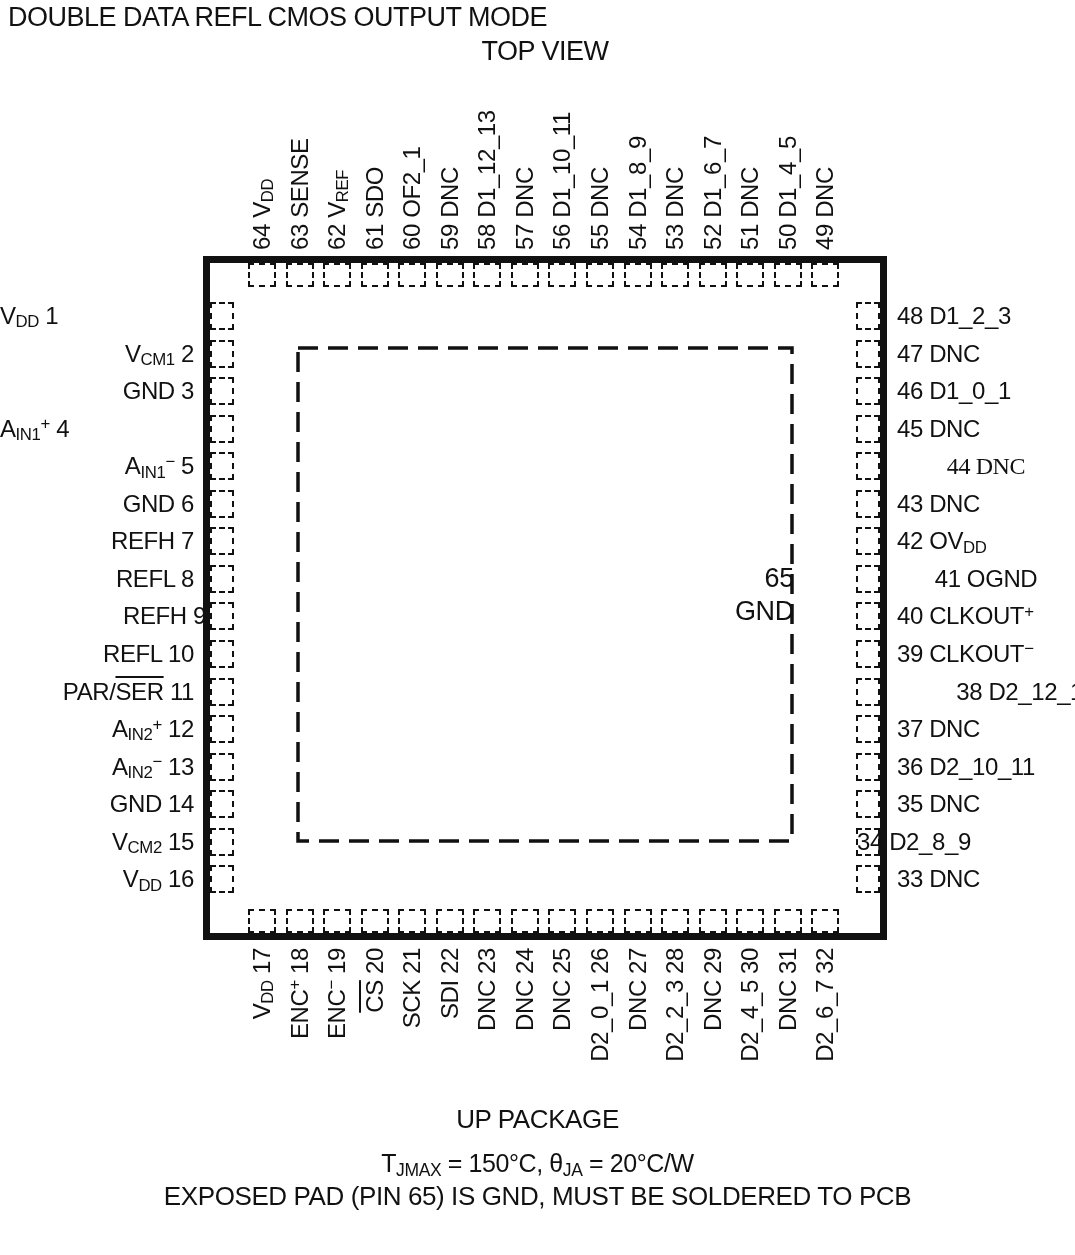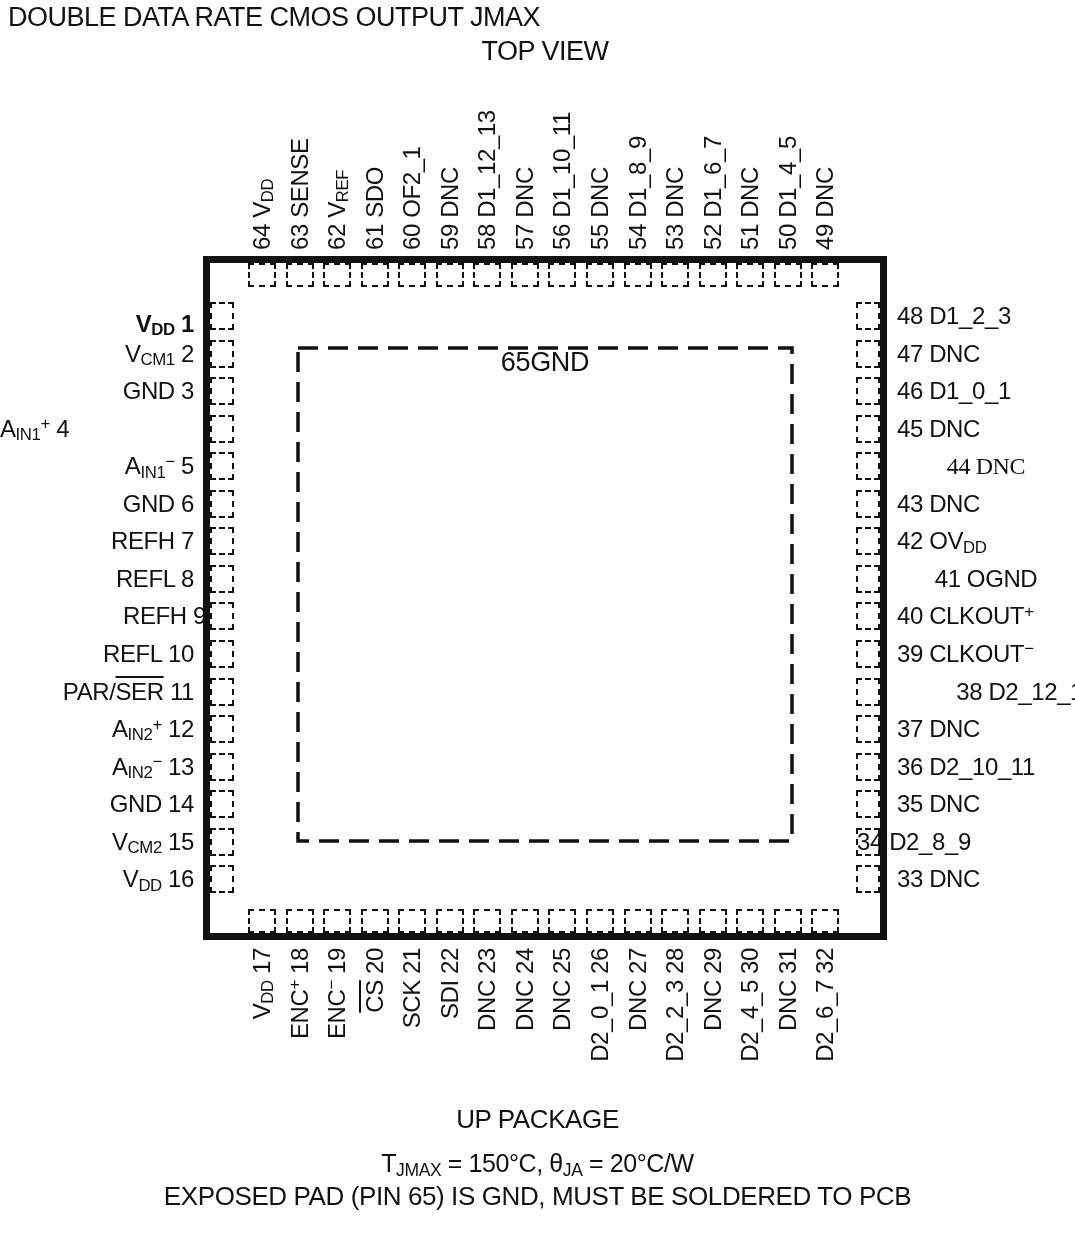--- a/index.html
+++ b/index.html
@@ -18,21 +18,21 @@
     position:absolute;left:203px;top:36px;width:684px;text-align:center;
     font-size:27px;letter-spacing:-0.5px;
   }
   .pkg{
     position:absolute;left:203px;top:256px;width:684px;height:684px;
     border:7px solid var(--ink);box-sizing:border-box;
   }
   .epad-svg{position:absolute;left:296px;top:346px;width:498px;height:497px;color:var(--ink);}
   .epad-center{
     position:absolute;left:296px;top:346px;width:498px;height:497px;
-    display:flex;flex-direction:row;align-items:flex-start;justify-content:center;
+    display:flex;flex-direction:column;align-items:flex-end;justify-content:center;
     font-size:27px;line-height:33px;letter-spacing:-0.3px;
   }
   .pad{position:absolute;border:2.5px dashed var(--ink);box-sizing:border-box;}
   .pinlabel{
     position:absolute;font-size:24px;line-height:28px;white-space:nowrap;
     letter-spacing:-0.4px;
   }
   .rot{width:200px;height:28px;transform:rotate(-90deg);} 
   .alignstart{text-align:left;}
   .alignend{text-align:right;}
@@ -40,21 +40,21 @@
   sup{font-size:.7em;vertical-align:baseline;position:relative;top:-.45em;}
   .ov{text-decoration:overline;text-decoration-thickness:2px;}
   .footer{position:absolute;left:0;top:1104px;width:1075px;text-align:center;}
   .footer div{letter-spacing:-0.4px;}
   .f1,.f2,.f4{font-size:26px;line-height:30px;}
   .f3{font-size:25px;line-height:30px;margin-top:14px;}
 </style>
 </head>
 <body>
 
-<div class="title">DOUBLE DATA RATE CMOS OUTPUT JMAX</div>
+<div class="title">DOUBLE DATA REFL CMOS OUTPUT MODE</div>
 <div class="topview">TOP VIEW</div>
 
 <div class="pkg"></div>
 
 <svg class="epad-svg" viewBox="0 0 498 497">
   <rect x="2" y="2" width="494" height="493" fill="none" stroke="currentColor" stroke-width="3.5" stroke-dasharray="20 10"></rect>
 </svg>
 
 <div class="epad-center">
   <span>65</span>
@@ -120,21 +120,21 @@
     <div class="pinlabel rot alignend" style="left: 575.05px; top: 1034px;"><span>D2_2_3 28</span></div>
     <div class="pad" style="left: 698.6px; top: 909px; width: 28px; height: 24px;"></div>
     <div class="pinlabel rot alignend" style="left: 612.6px; top: 1034px;"><span>DNC 29</span></div>
     <div class="pad" style="left: 736.15px; top: 909px; width: 28px; height: 24px;"></div>
     <div class="pinlabel rot alignend" style="left: 650.15px; top: 1034px;"><span>D2_4_5 30</span></div>
     <div class="pad" style="left: 773.7px; top: 909px; width: 28px; height: 24px;"></div>
     <div class="pinlabel rot alignend" style="left: 687.7px; top: 1034px;"><span>DNC 31</span></div>
     <div class="pad" style="left: 811.25px; top: 909px; width: 28px; height: 24px;"></div>
     <div class="pinlabel rot alignend" style="left: 725.25px; top: 1034px;"><span>D2_6_7 32</span></div>
     <div class="pad" style="left: 210px; top: 302px; width: 24px; height: 28px;"></div>
-    <div class="pinlabel " style="left: 0px; top: 310px; width: 194px; text-align: right; font-weight: bold;"><span>V</span><sub>DD</sub><span> 1</span></div>
+    <div class="pinlabel " style="left: 0px; top: 302px; width: 194px; text-align: left;"><span>V</span><sub>DD</sub><span> 1</span></div>
     <div class="pad" style="left: 210px; top: 339.55px; width: 24px; height: 28px;"></div>
     <div class="pinlabel " style="left: 0px; top: 339.55px; width: 194px; text-align: right;"><span>V</span><sub>CM1</sub><span> 2</span></div>
     <div class="pad" style="left: 210px; top: 377.1px; width: 24px; height: 28px;"></div>
     <div class="pinlabel " style="left: 0px; top: 377.1px; width: 194px; text-align: right;"><span>GND 3</span></div>
     <div class="pad" style="left: 210px; top: 414.65px; width: 24px; height: 28px;"></div>
     <div class="pinlabel " style="left: 0px; top: 414.65px; width: 194px; "><span>A</span><sub>IN1</sub><sup>+</sup><span> 4</span></div>
     <div class="pad" style="left: 210px; top: 452.2px; width: 24px; height: 28px;"></div>
     <div class="pinlabel " style="left: 0px; top: 452.2px; width: 194px; text-align: right;"><span>A</span><sub>IN1</sub><sup>−</sup><span> 5</span></div>
     <div class="pad" style="left: 210px; top: 489.75px; width: 24px; height: 28px;"></div>
     <div class="pinlabel " style="left: 0px; top: 489.75px; width: 194px; text-align: right;"><span>GND 6</span></div>

